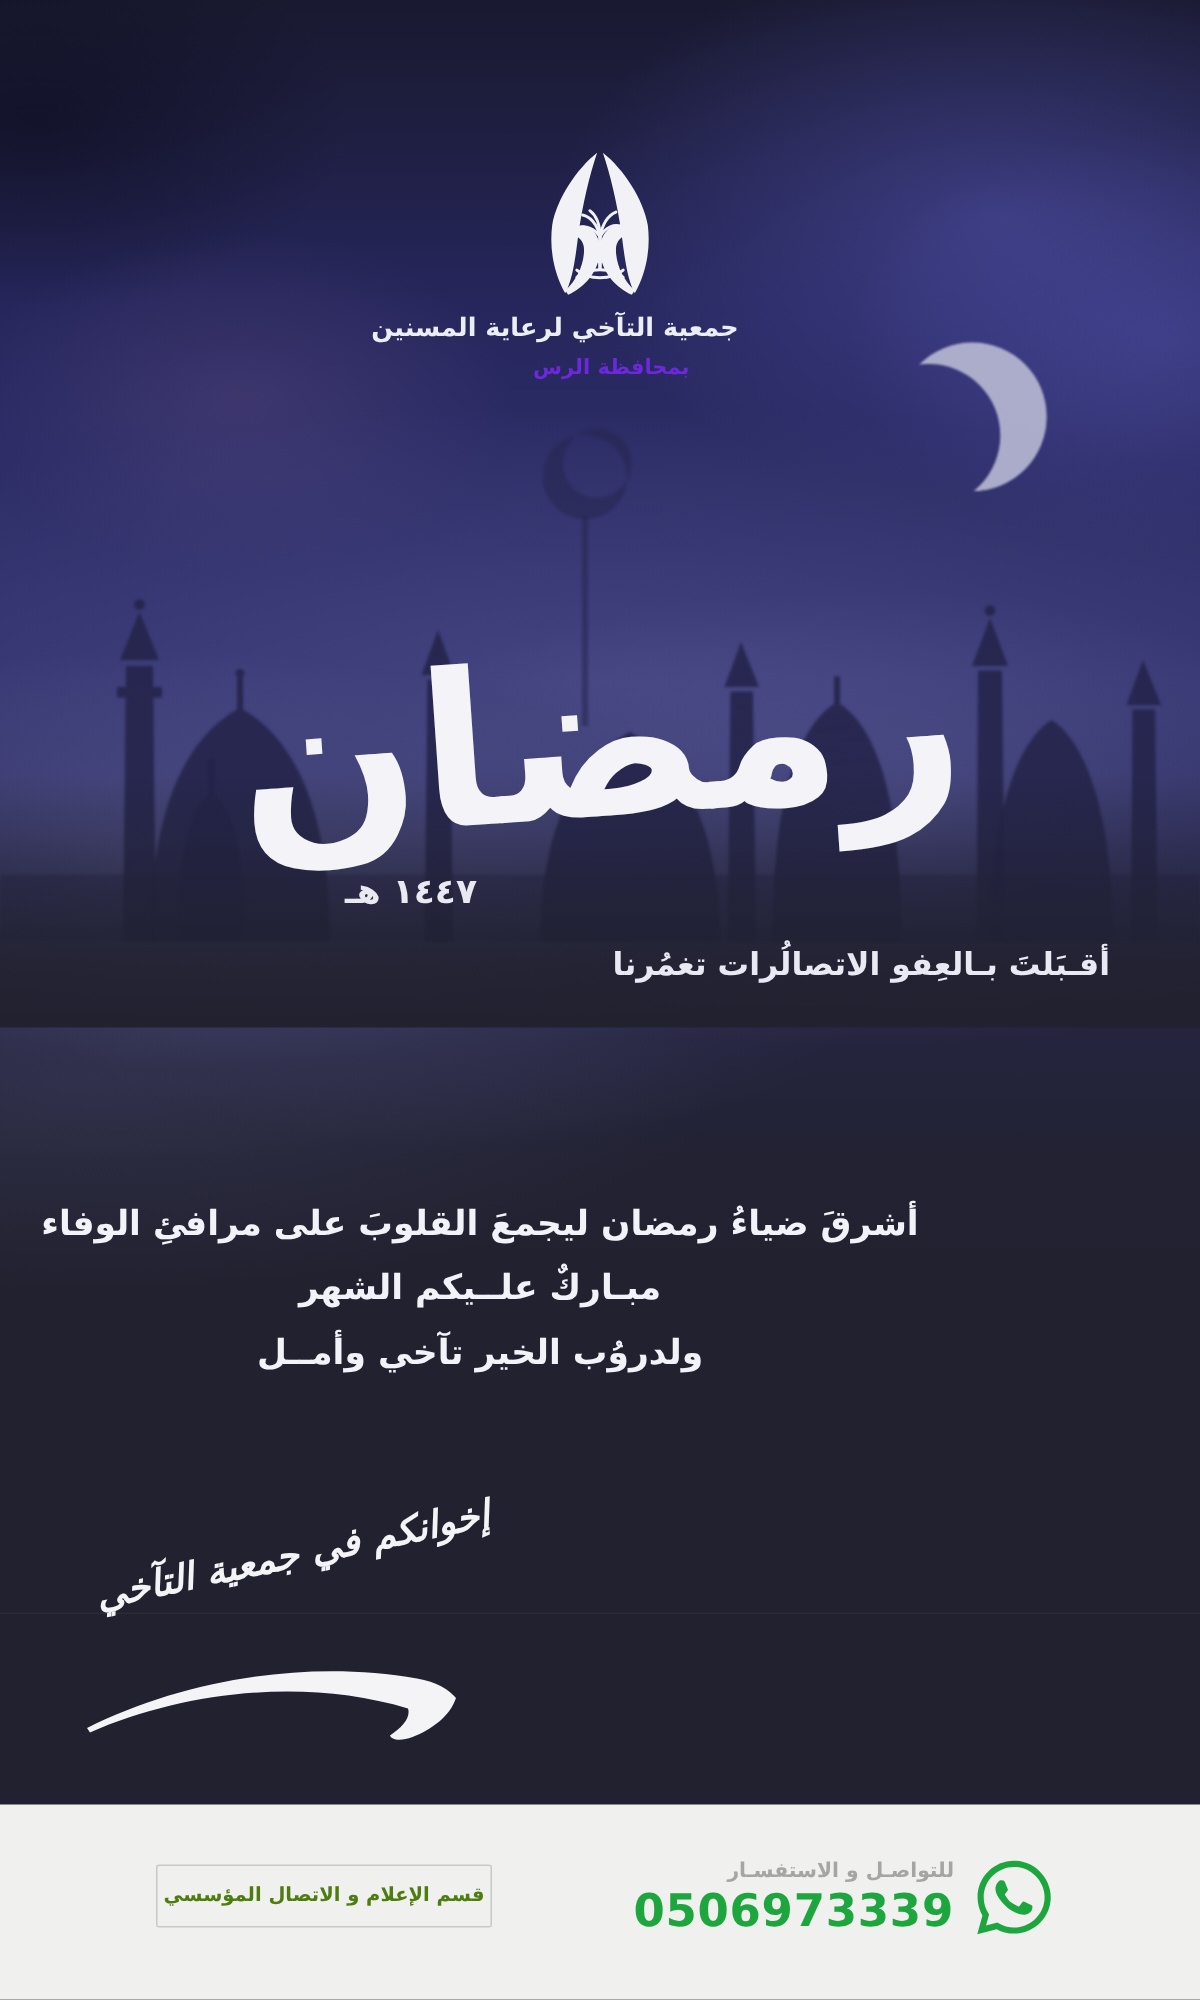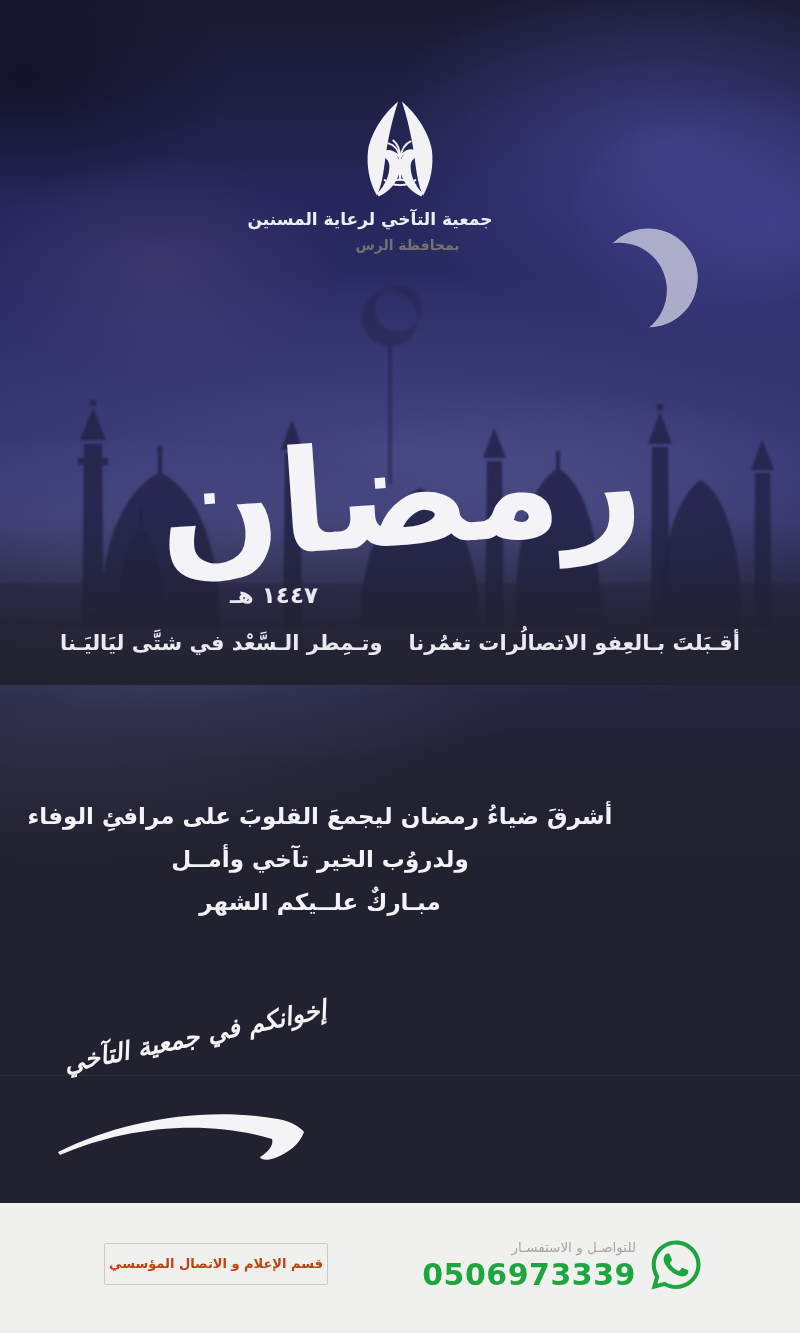--- a/index.html
+++ b/index.html
@@ -28,21 +28,21 @@
   .skyline { position:absolute; left:0; top:268px; width:800px; height:360px; filter:blur(1.2px); }
   .skyfade { position:absolute; left:0; top:515px; width:800px; height:170px;
     background:linear-gradient(180deg, transparent 0%, rgba(33,33,47,.85) 70%, #21212f 100%); }
   .moon { position:absolute; left:584px; top:224px; width:116px; height:116px; filter:blur(.7px); opacity:.92; }
   .seam { position:absolute; left:0; top:1075px; width:800px; height:1px; background:rgba(255,255,255,.05); }
 
   .logo { position:absolute; left:342px; top:96px; width:116px; height:114px; }
   .org-line1 { position:absolute; left:0; top:209px; width:740px; text-align:center;
     color:#eceef5; font-size:17px; font-weight:bold; direction:rtl; }
   .org-line2 { position:absolute; left:0; top:237px; width:800px; text-align:center;
-    color:#737373; font-size:14px; font-weight:bold; direction:rtl;padding-left:15px; }
+    color:#6d28d9; font-size:14px; font-weight:bold; direction:rtl;padding-left:15px; }
 
   .callig { position:absolute; left:0; top:398px; width:800px; height:200px; line-height:195px;
     text-align:center; color:#f4f4f8; font-size:142px; font-weight:bold; direction:rtl;
     transform:rotate(-4deg); }
   .year { position:absolute; left:230px; top:582px; width:120px; text-align:left;
     color:#e9e9f2; font-size:23px; font-weight:bold; letter-spacing:1px; direction:ltr; }
 
   .verses { position:absolute; left:0; top:631px; width:800px; padding:0 60px;
     display:flex; justify-content:space-between; direction:rtl;
     color:#e8e9f3; font-size:21px; font-weight:bold; }
@@ -52,24 +52,24 @@
   .message div { line-height:43px; }
 
   .signature { position:absolute; left:55px; top:1022px; width:280px; text-align:center;
     color:#f4f4f6; font-size:25px; font-weight:bold; font-style:italic; direction:rtl;
     transform:rotate(-12deg); }
   .swoosh { position:absolute; left:52px; top:1094px; width:270px; height:70px; }
 
   .footer { position:absolute; left:0; top:1203px; width:800px; height:130px; background:#f0f0ee; }
   .dept-box { position:absolute; left:104px; top:40px; width:224px; height:42px;
     border:1px solid #c9c9c9; border-radius:2px; text-align:center; line-height:40px;
-    color:#c2410c; font-size:13px; font-weight:bold; direction:rtl; }
+    color:#4d7c0f; font-size:13px; font-weight:bold; direction:rtl; }
   .contact { position:absolute; right:96px; top:34px; display:flex; align-items:center; gap:12px; direction:ltr; }
   .contact-text { display:flex; flex-direction:column; align-items:flex-end; }
-  .contact-label { color:#a5a5a5; font-size:13.5px; font-weight:normal; direction:rtl; line-height:20px; }
+  .contact-label { color:#a5a5a5; font-size:13.5px; font-weight:bold; direction:rtl; line-height:20px; }
   .contact-phone { color:#1ea63e; font-size:30px; font-weight:bold; line-height:36px; letter-spacing:.5px;margin-left:16px; }
   .wa-icon { width:56px; height:56px; }
 </style>
 </head>
 <body>
 
 <div class="clouds"></div>
 
 <svg class="skyline" viewBox="0 0 800 360" fill="#23234a" fill-opacity="0.88">
 
@@ -140,27 +140,26 @@
 </svg>
 
 <div class="org-line1">جمعية التآخي لرعاية المسنين</div>
 <div class="org-line2">بمحافظة الرس</div>
 
 <div class="callig">رمضان</div>
 <div class="year">١٤٤٧ هـ</div>
 
 <div class="verses">
   <span>أقـبَلتَ بـالعِفو الاتصالُرات تغمُرنا</span>
-  <span>وتـمِطر الـسَّعْد في شتَّى ليَاليَـنا</span>
 </div>
 
 <div class="message">
   <div>أشرقَ ضياءُ رمضان ليجمعَ القلوبَ على مرافئِ الوفاء</div>
+  <div>مبـاركٌ علــيكم الشهر</div>
   <div>ولدروُب الخير تآخي وأمــل</div>
-  <div>مبـاركٌ علــيكم الشهر</div>
 </div>
 
 <div class="signature">إخوانكم في جمعية التآخي</div>
 <svg class="swoosh" viewBox="0 0 270 70">
   <path fill="#f4f4f6" d="M6,58 C70,26 152,12 226,25 C239,27 248,33 252,38 C248,50 236,59 223,64 C215,67 209,66 208,63 C216,58 222,51 220,45 C150,24 70,34 8,61 Z"></path>
 </svg>
 
 <div class="footer">
   <div class="dept-box">قسم الإعلام و الاتصال المؤسسي</div>
   <div class="contact">

